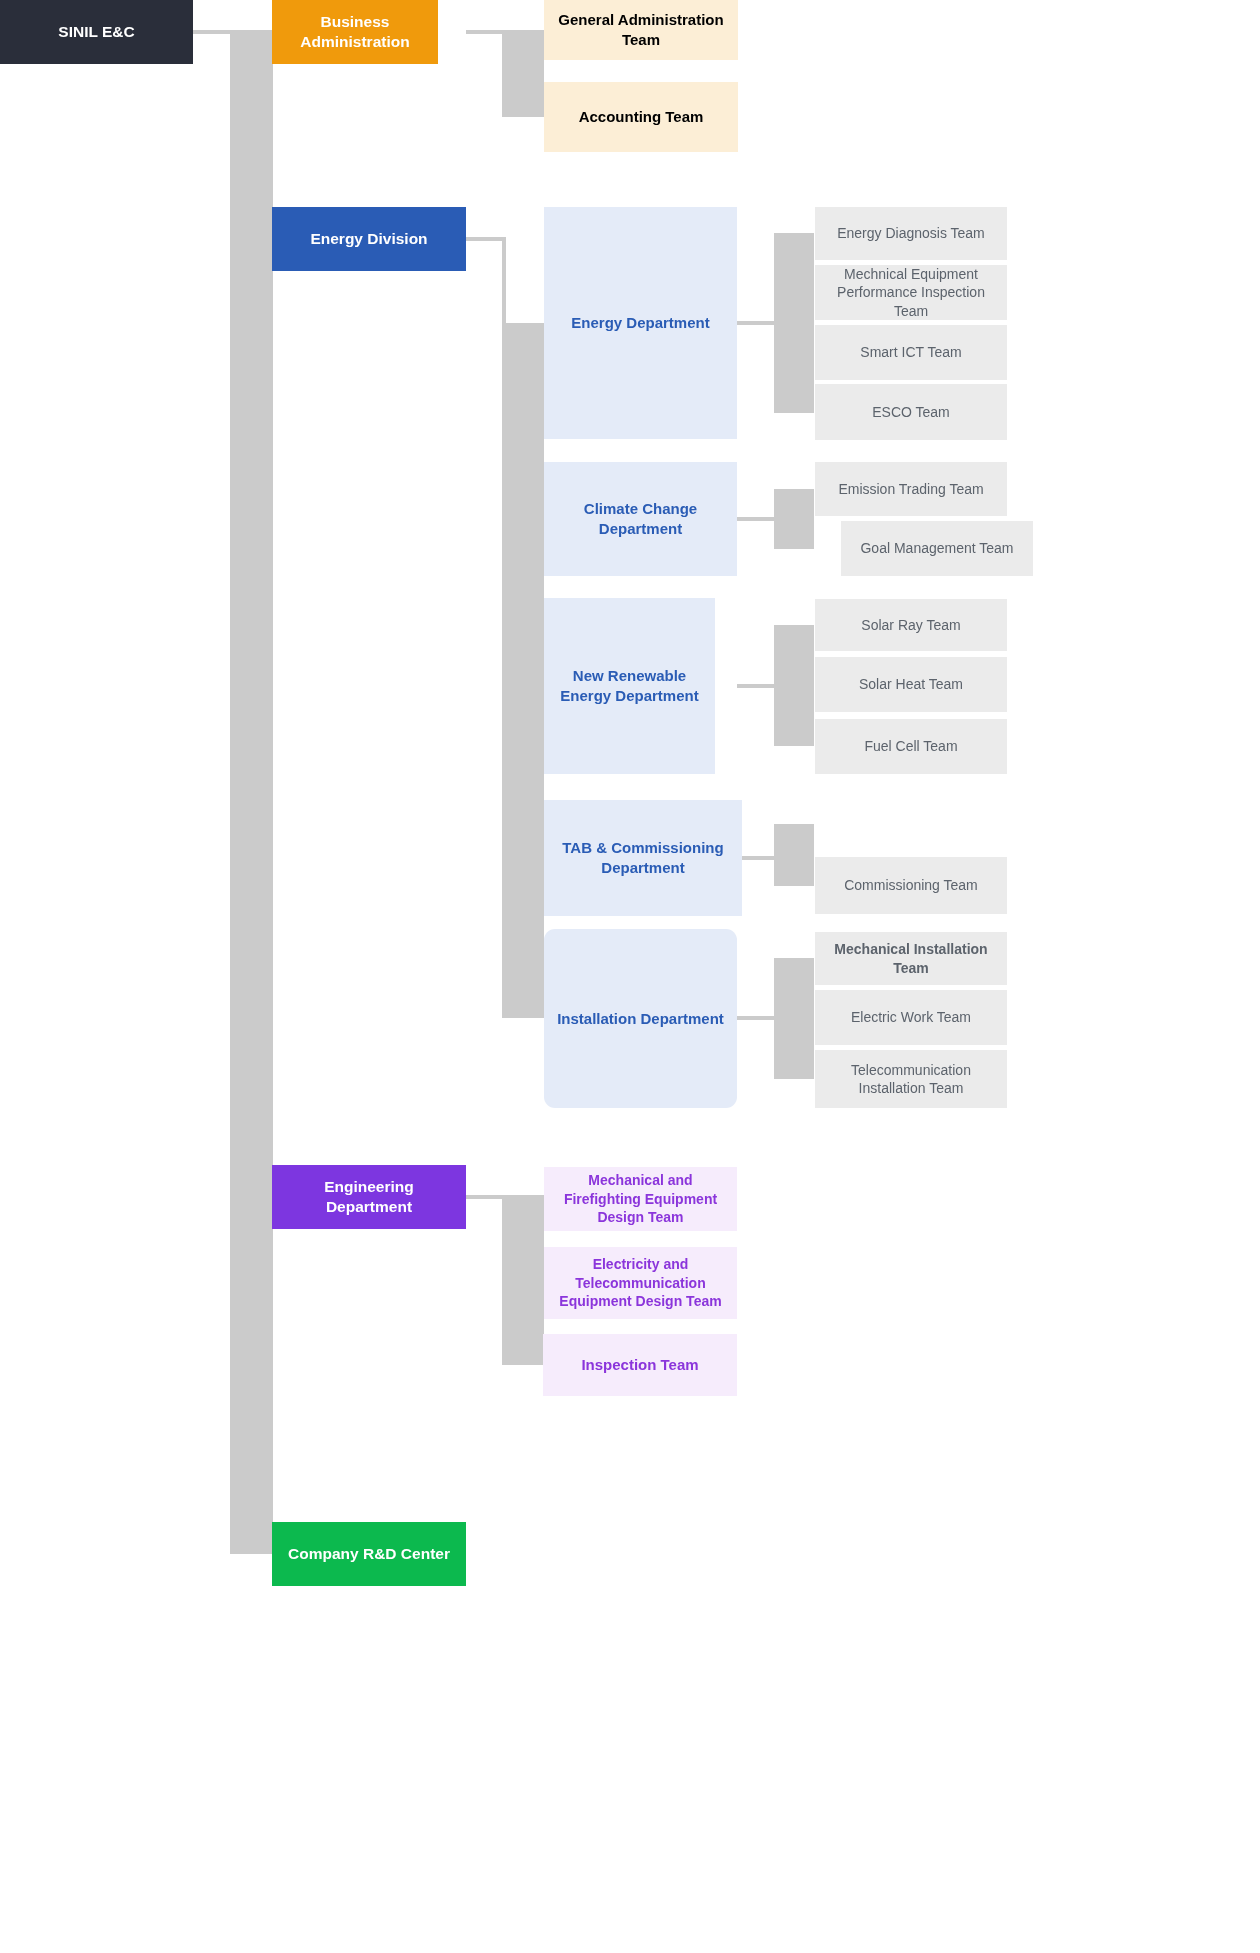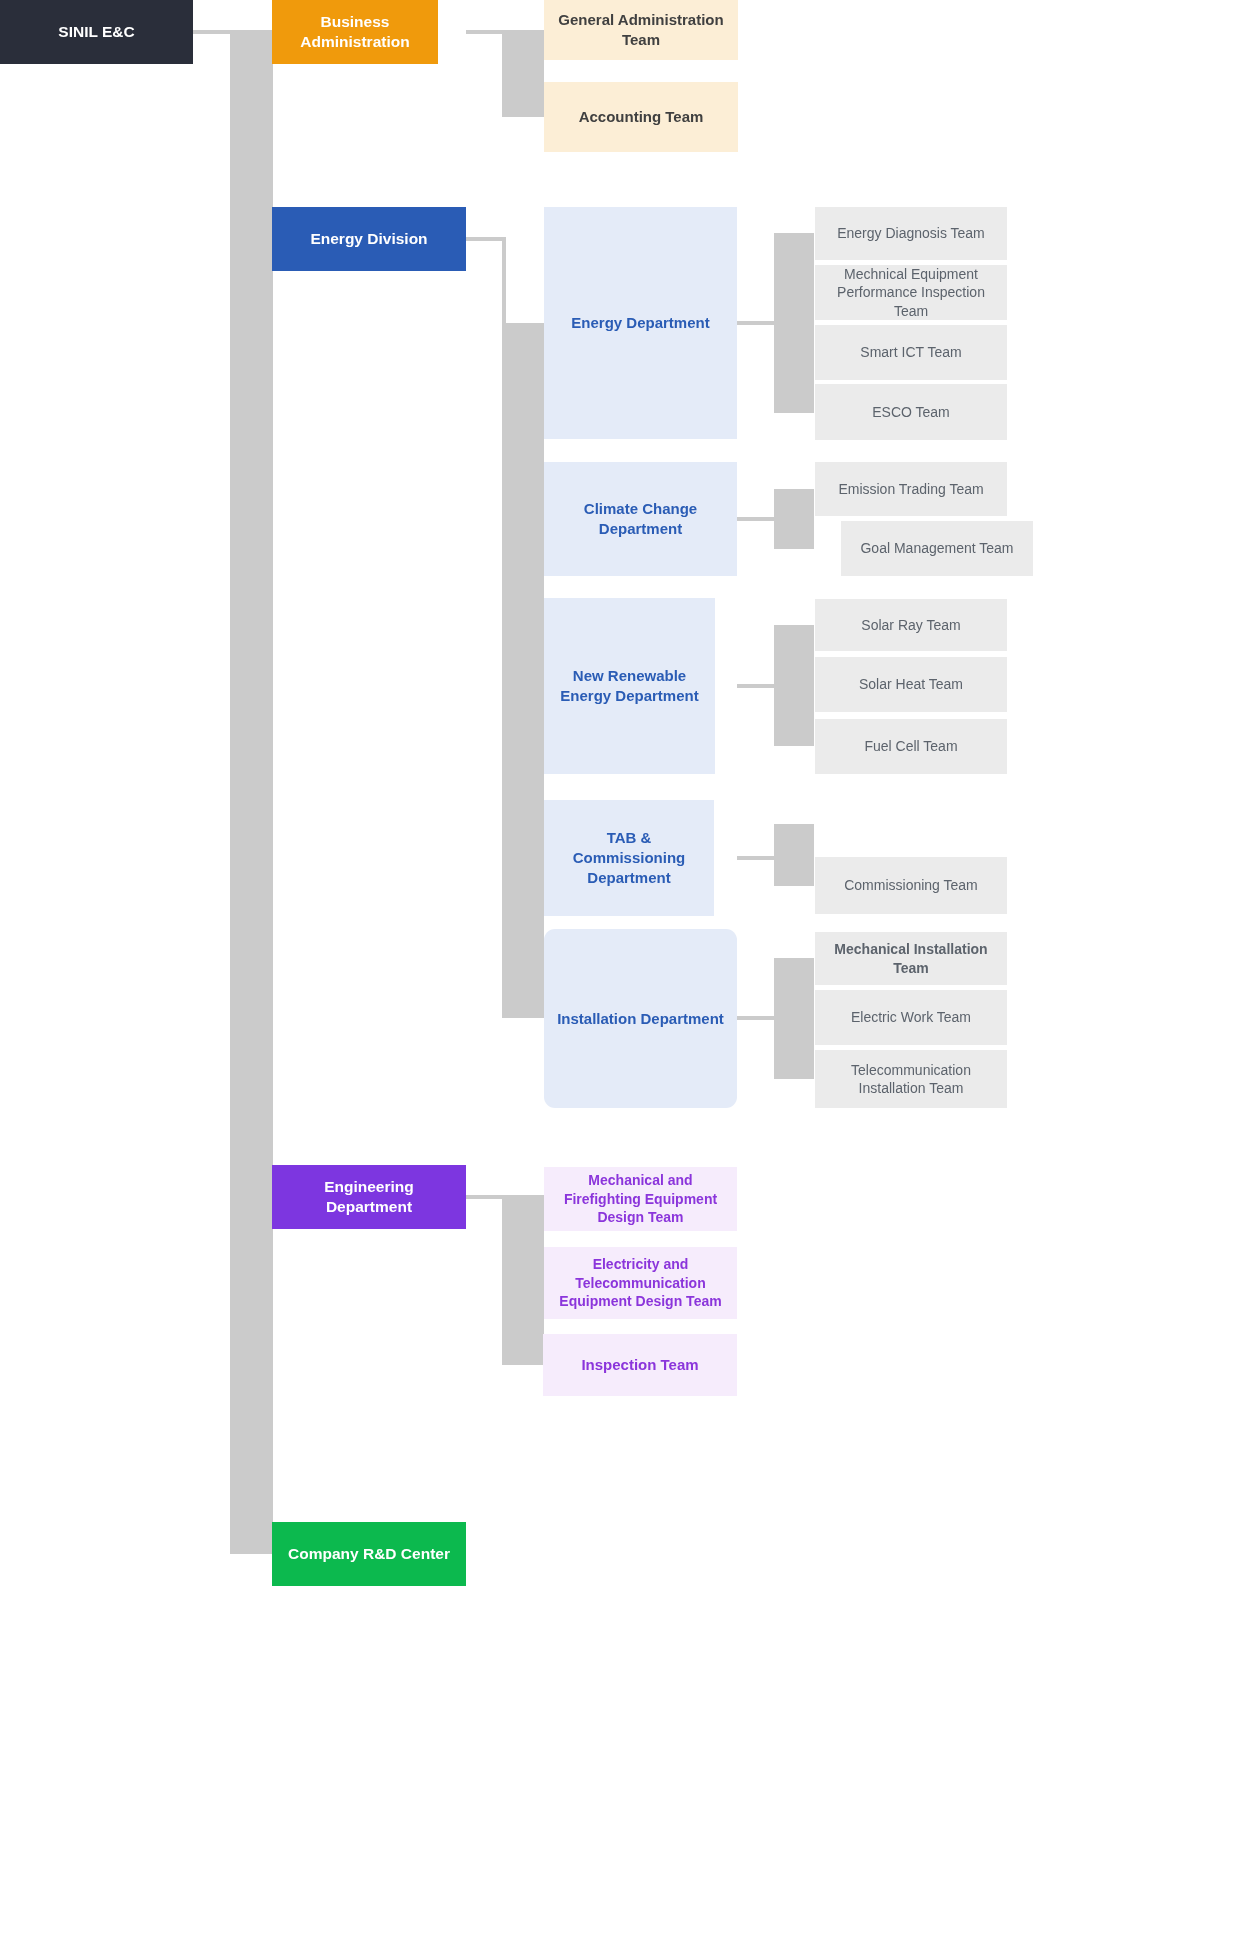--- a/index.html
+++ b/index.html
@@ -25,21 +25,21 @@
     background:#E4EBF8;color:#2A5CB5;
     font-weight:600;font-size:15px;
     padding:0 10px;
   }
   .team{
     background:#EBEBEB;color:#5C636C;
     font-weight:400;font-size:14px;
     padding:0 4px;
   }
   .team-cream{
-    background:#FCEED6;color:#404040;
+    background:#FCEED6;color:#000000;
     font-weight:600;font-size:15px;
     padding:0 10px;
   }
   .team-purple{
     background:#F6ECFC;color:#8B35DB;
     font-weight:600;font-size:14px;
     padding:0 4px;
   }
   .conn{position:absolute;background:#CBCBCB;}
 </style>
@@ -77,21 +77,21 @@
   <div class="node lvl1" style="left:272px;top:1165px;width:194px;height:64px;background:#7D36E0;">Engineering Department</div>
 
   <div class="node lvl1" style="left:272px;top:1522px;width:194px;height:64px;background:#0CB94E;">Company R&amp;D Center</div>
 
   <div class="node team-cream" style="left:544px;top:0px;width:194px;height:60px;">General Administration Team</div>
   <div class="node team-cream" style="left:544px;top:82px;width:194px;height:70px;">Accounting Team</div>
 
   <div class="node dept" style="left:544px;top:207px;width:193px;height:232px;">Energy Department</div>
   <div class="node dept" style="left:544px;top:462px;width:193px;height:114px;">Climate Change Department</div>
   <div class="node dept" style="left:544px;top:598px;width:171px;height:176px;">New Renewable Energy Department</div>
-  <div class="node dept" style="left:544px;top:800px;width:170px;height:116px;">TAB &amp; Commissioning Department</div>
+  <div class="node dept" style="left:544px;top:800px;width:198px;height:116px;">TAB &amp; Commissioning Department</div>
   <div class="node dept" style="left:544px;top:929px;width:193px;height:179px;border-radius:11px;">Installation Department</div>
 
   <div class="node team" style="left:815px;top:207px;width:192px;height:53px;">Energy Diagnosis Team</div>
   <div class="node team" style="left:815px;top:265px;width:192px;height:55px;">Mechnical Equipment Performance Inspection Team</div>
   <div class="node team" style="left:815px;top:384px;width:192px;height:56px;">ESCO Team</div>
   <div class="node team" style="left:815px;top:325px;width:192px;height:55px;">Smart ICT Team</div>
 
   <div class="node team" style="left:815px;top:462px;width:192px;height:54px;">Emission Trading Team</div>
   <div class="node team" style="left:815px;top:521px;width:192px;height:55px;margin-left:26px;">Goal Management Team</div>
 

